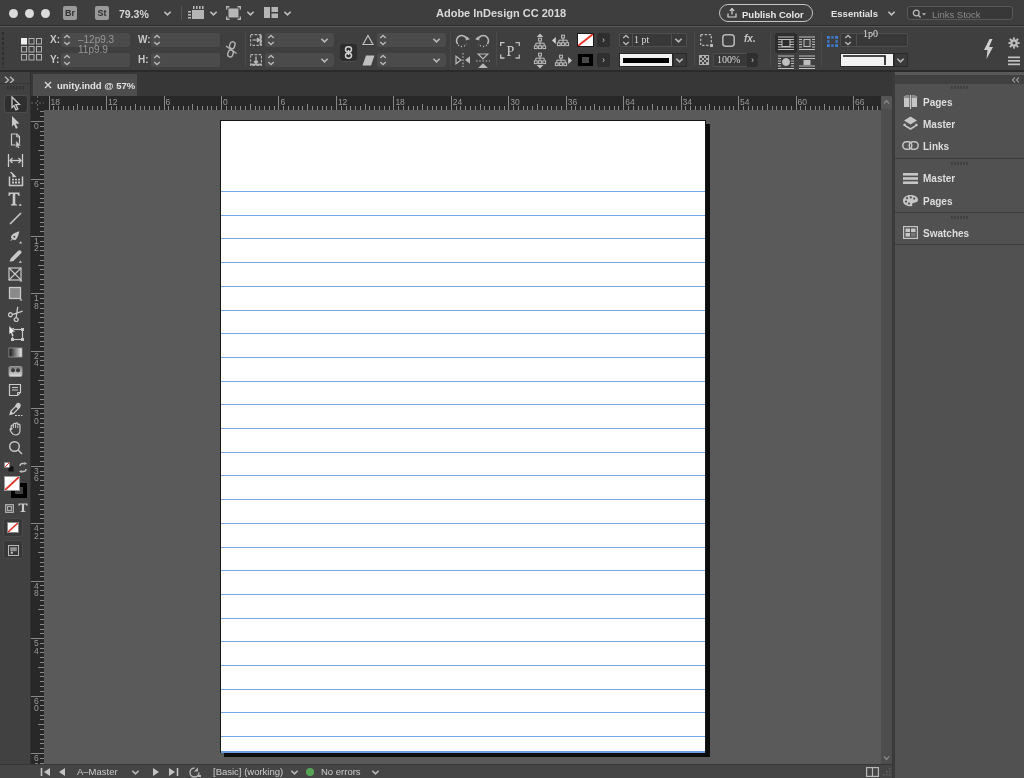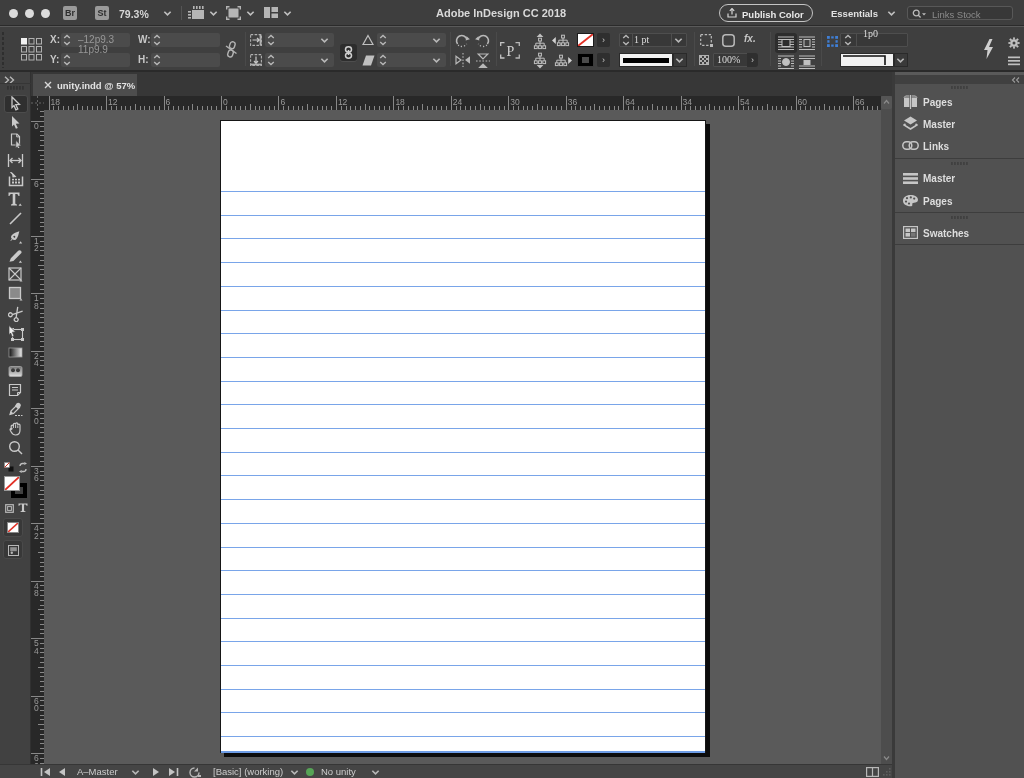--- a/index.html
+++ b/index.html
@@ -1114,21 +1114,21 @@
 <svg class="abs" style="left:189px;top:2px" width="12" height="11" viewBox="0 0 12 11">
 <path d="M5.5 1 A4.5 4.5 0 1 0 10 5.5" stroke="#b8b8b8" stroke-width="1.4" fill="none"></path>
 <path d="M10 5.5 L10 1.5 L6 5.5 Z" fill="#b8b8b8" transform="translate(-1,-1)"></path>
 <rect x="9" y="8" width="3" height="2" fill="#b8b8b8"></rect>
       </svg>
 <div class="sbtxt" style="left:213px;top:1px">[Basic] (working)</div>
 <svg class="abs" style="left:290px;top:3px" width="9" height="9" viewBox="0 0 10 10">
         <path d="M1.5 3 L5 6.5 L8.5 3" stroke="#b8b8b8" stroke-width="1.8" fill="none"></path>
       </svg>
 <div class="abs" style="left:306px;top:3px;width:8px;height:8px;border-radius:50%;background:#56a456"></div>
-<div class="sbtxt" style="left:321px;top:1px">No unity</div>
+<div class="sbtxt" style="left:321px;top:1px">No errors</div>
 <svg class="abs" style="left:371px;top:3px" width="9" height="9" viewBox="0 0 10 10">
         <path d="M1.5 3 L5 6.5 L8.5 3" stroke="#b8b8b8" stroke-width="1.8" fill="none"></path>
       </svg>
 <svg class="abs" style="left:866px;top:2px" width="13" height="10" viewBox="0 0 13 10">
 <rect x="0.6" y="0.6" width="11.8" height="8.8" fill="none" stroke="#b8b8b8" stroke-width="1.2"></rect>
 <path d="M6.5 0.6 V9.4" stroke="#b8b8b8" stroke-width="1.2"></path>
       </svg>
 <svg class="abs" style="left:883px;top:3px" width="8" height="8" viewBox="0 0 8 8">
 <g fill="#5e5e5e">
           <rect x="6" y="0" width="1.6" height="1.6"></rect>

